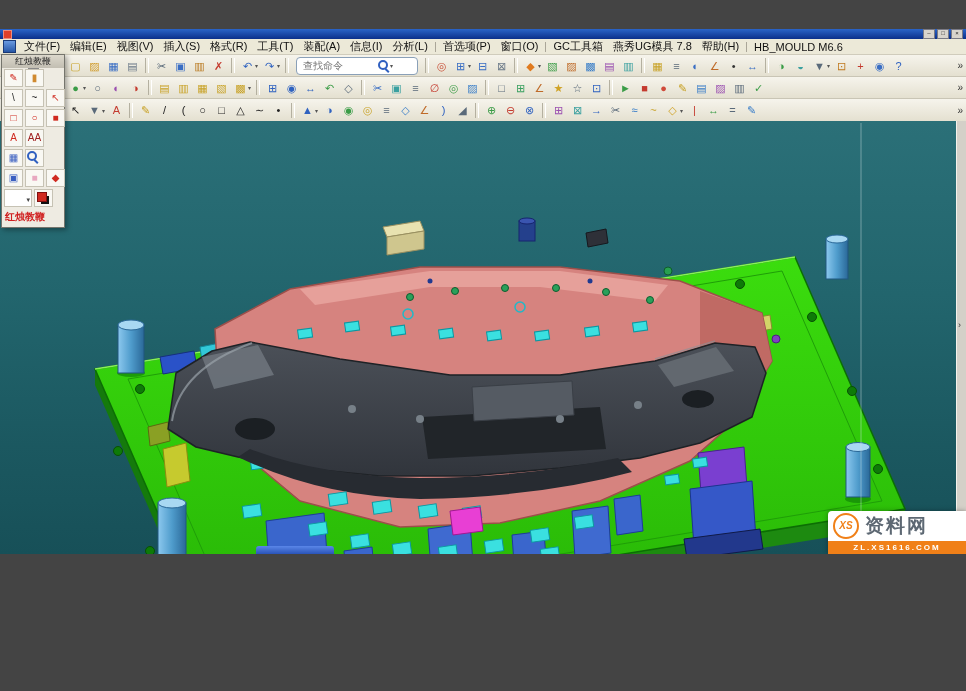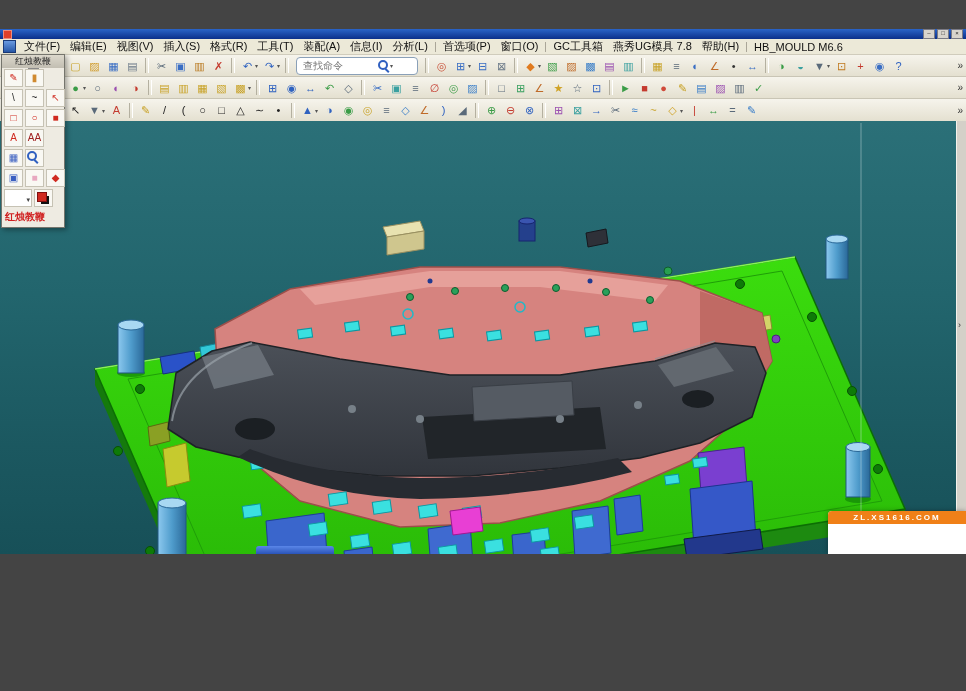--- a/index.html
+++ b/index.html
@@ -695,16 +695,20 @@
         </div>
         <div class="pal-row">
           <span class="pal-icon css-combo"></span>
           <span class="pal-icon css-swatch"></span>
         </div>
       </div>
     <div class="pal-footer">红烛教鞭</div>
   </div>
 
   <div class="watermark">
+    <div class="wm-top">
+      <span class="wm-logo">XS</span>
+      <span class="wm-title">资料网</span>
+    </div>
     <div class="wm-url">ZL.XS1616.COM</div>
   </div>
 
 </div>
 
 </body></html>

